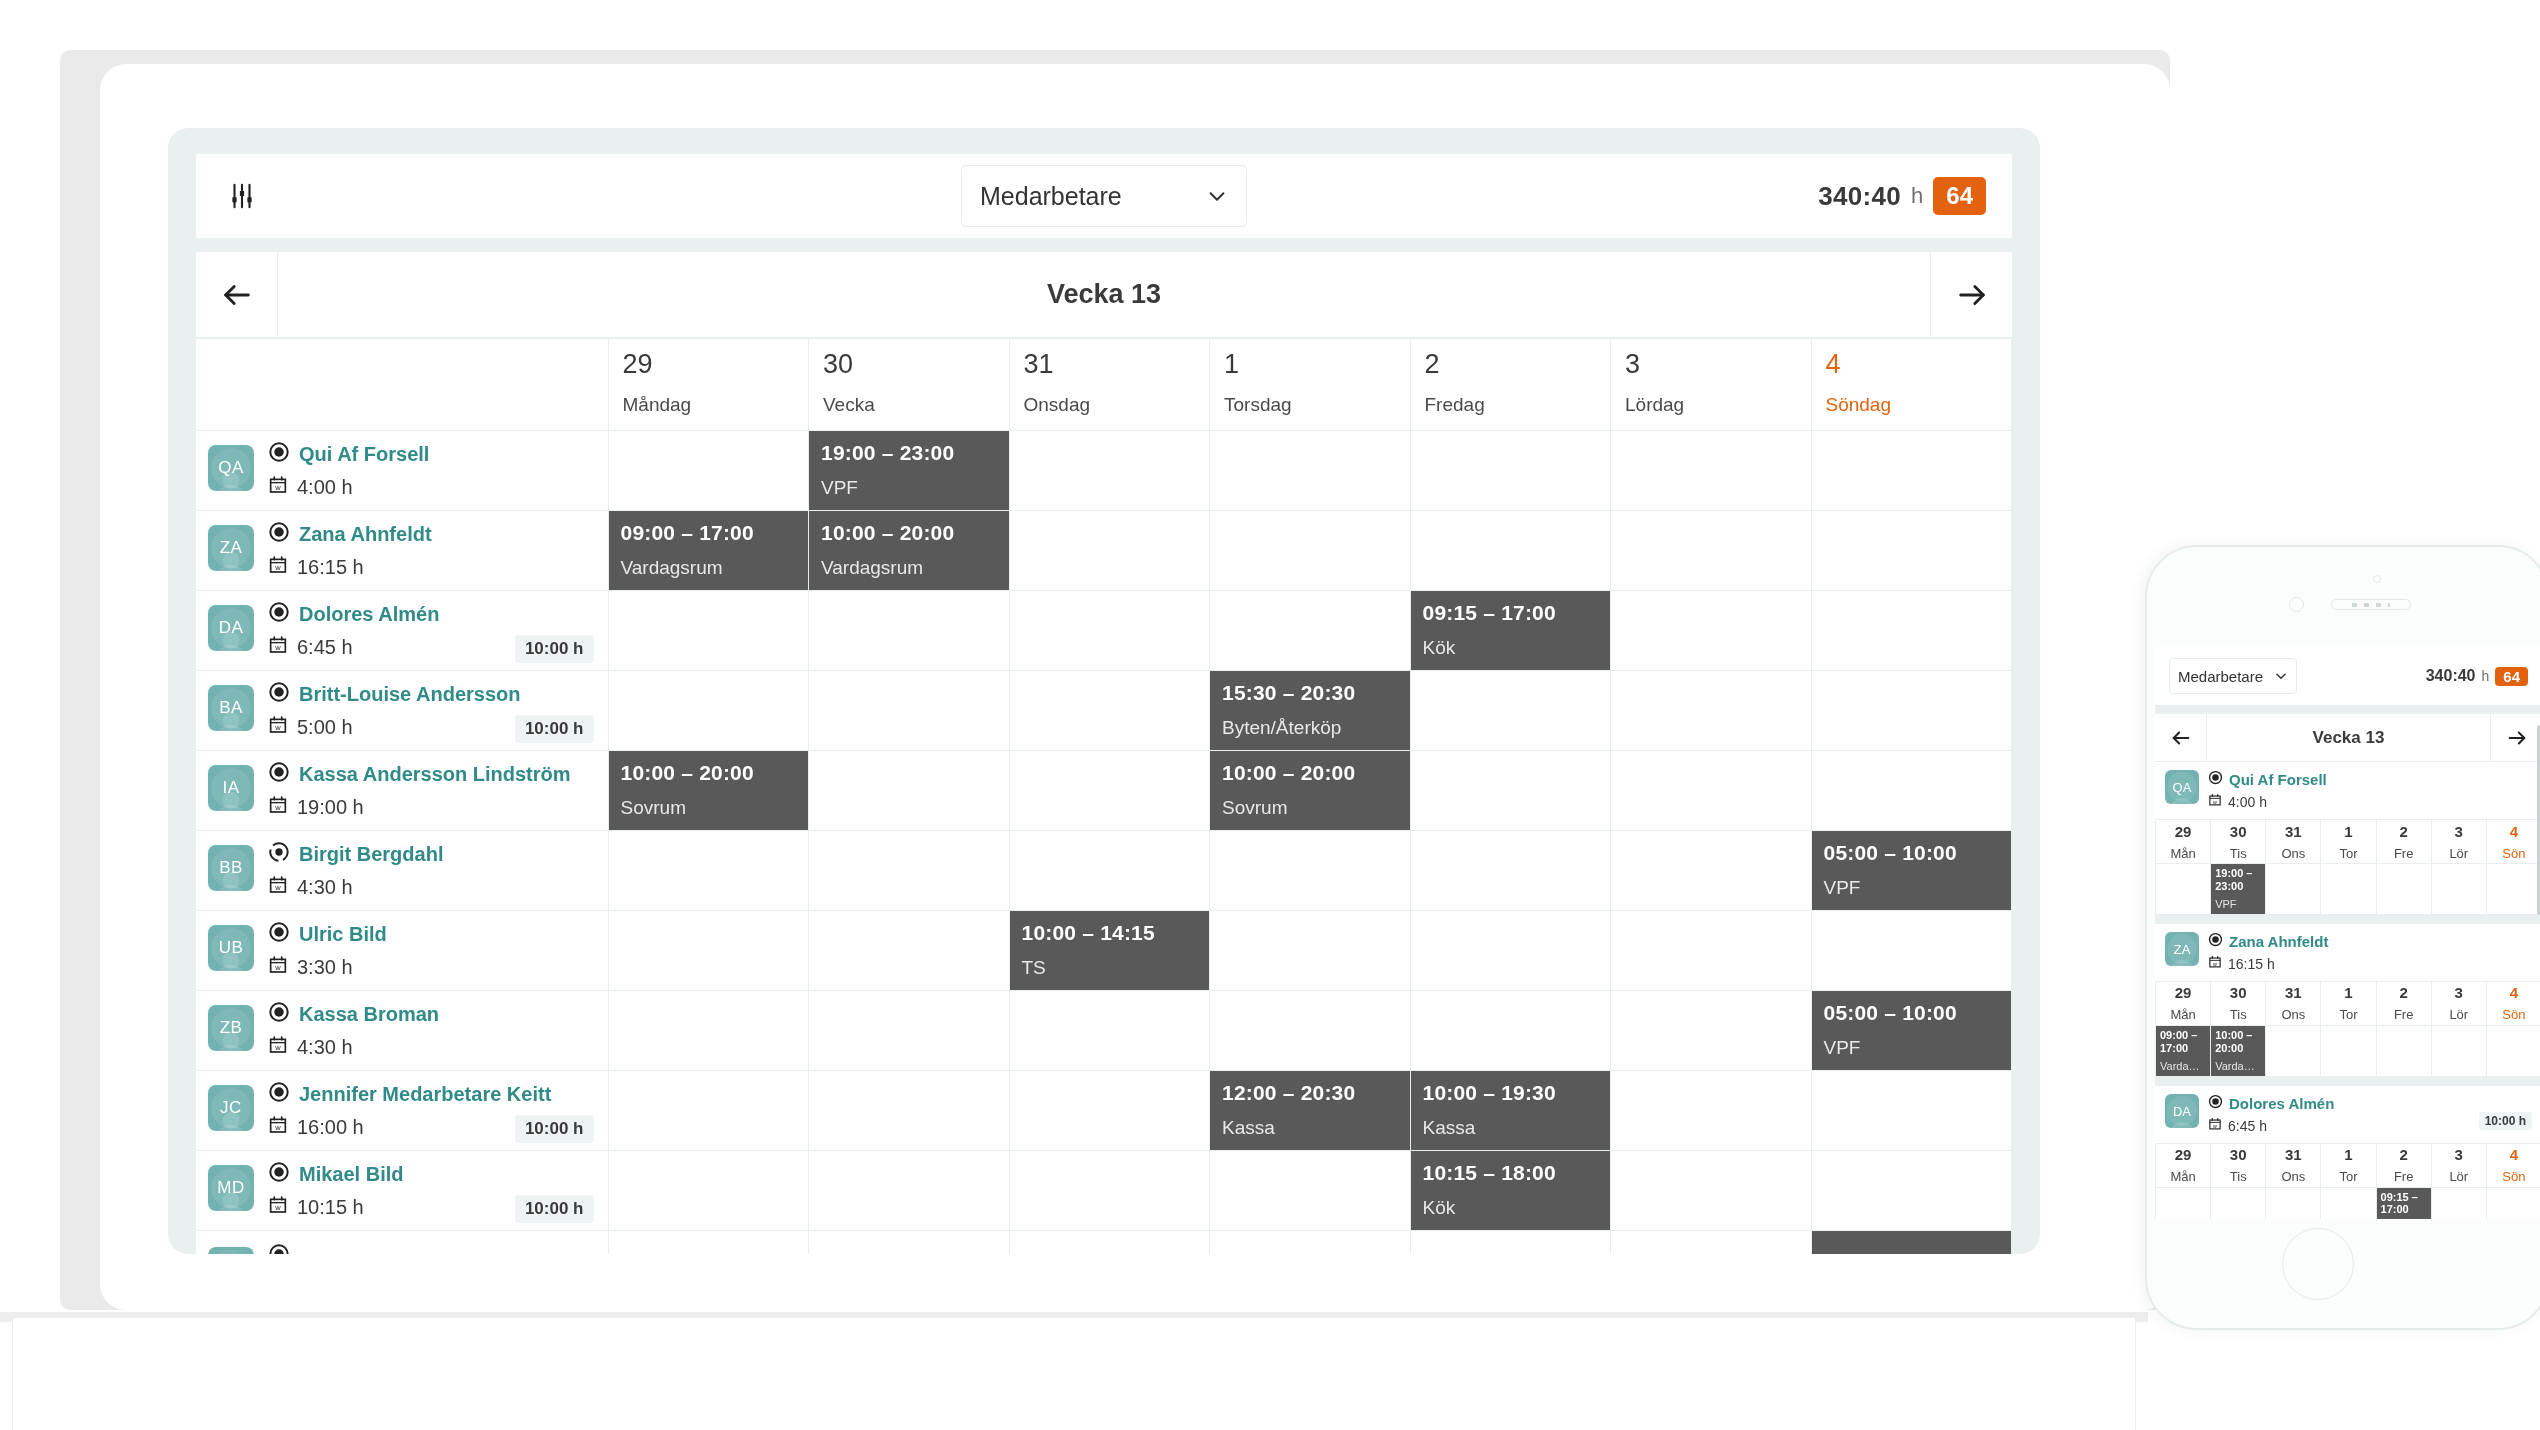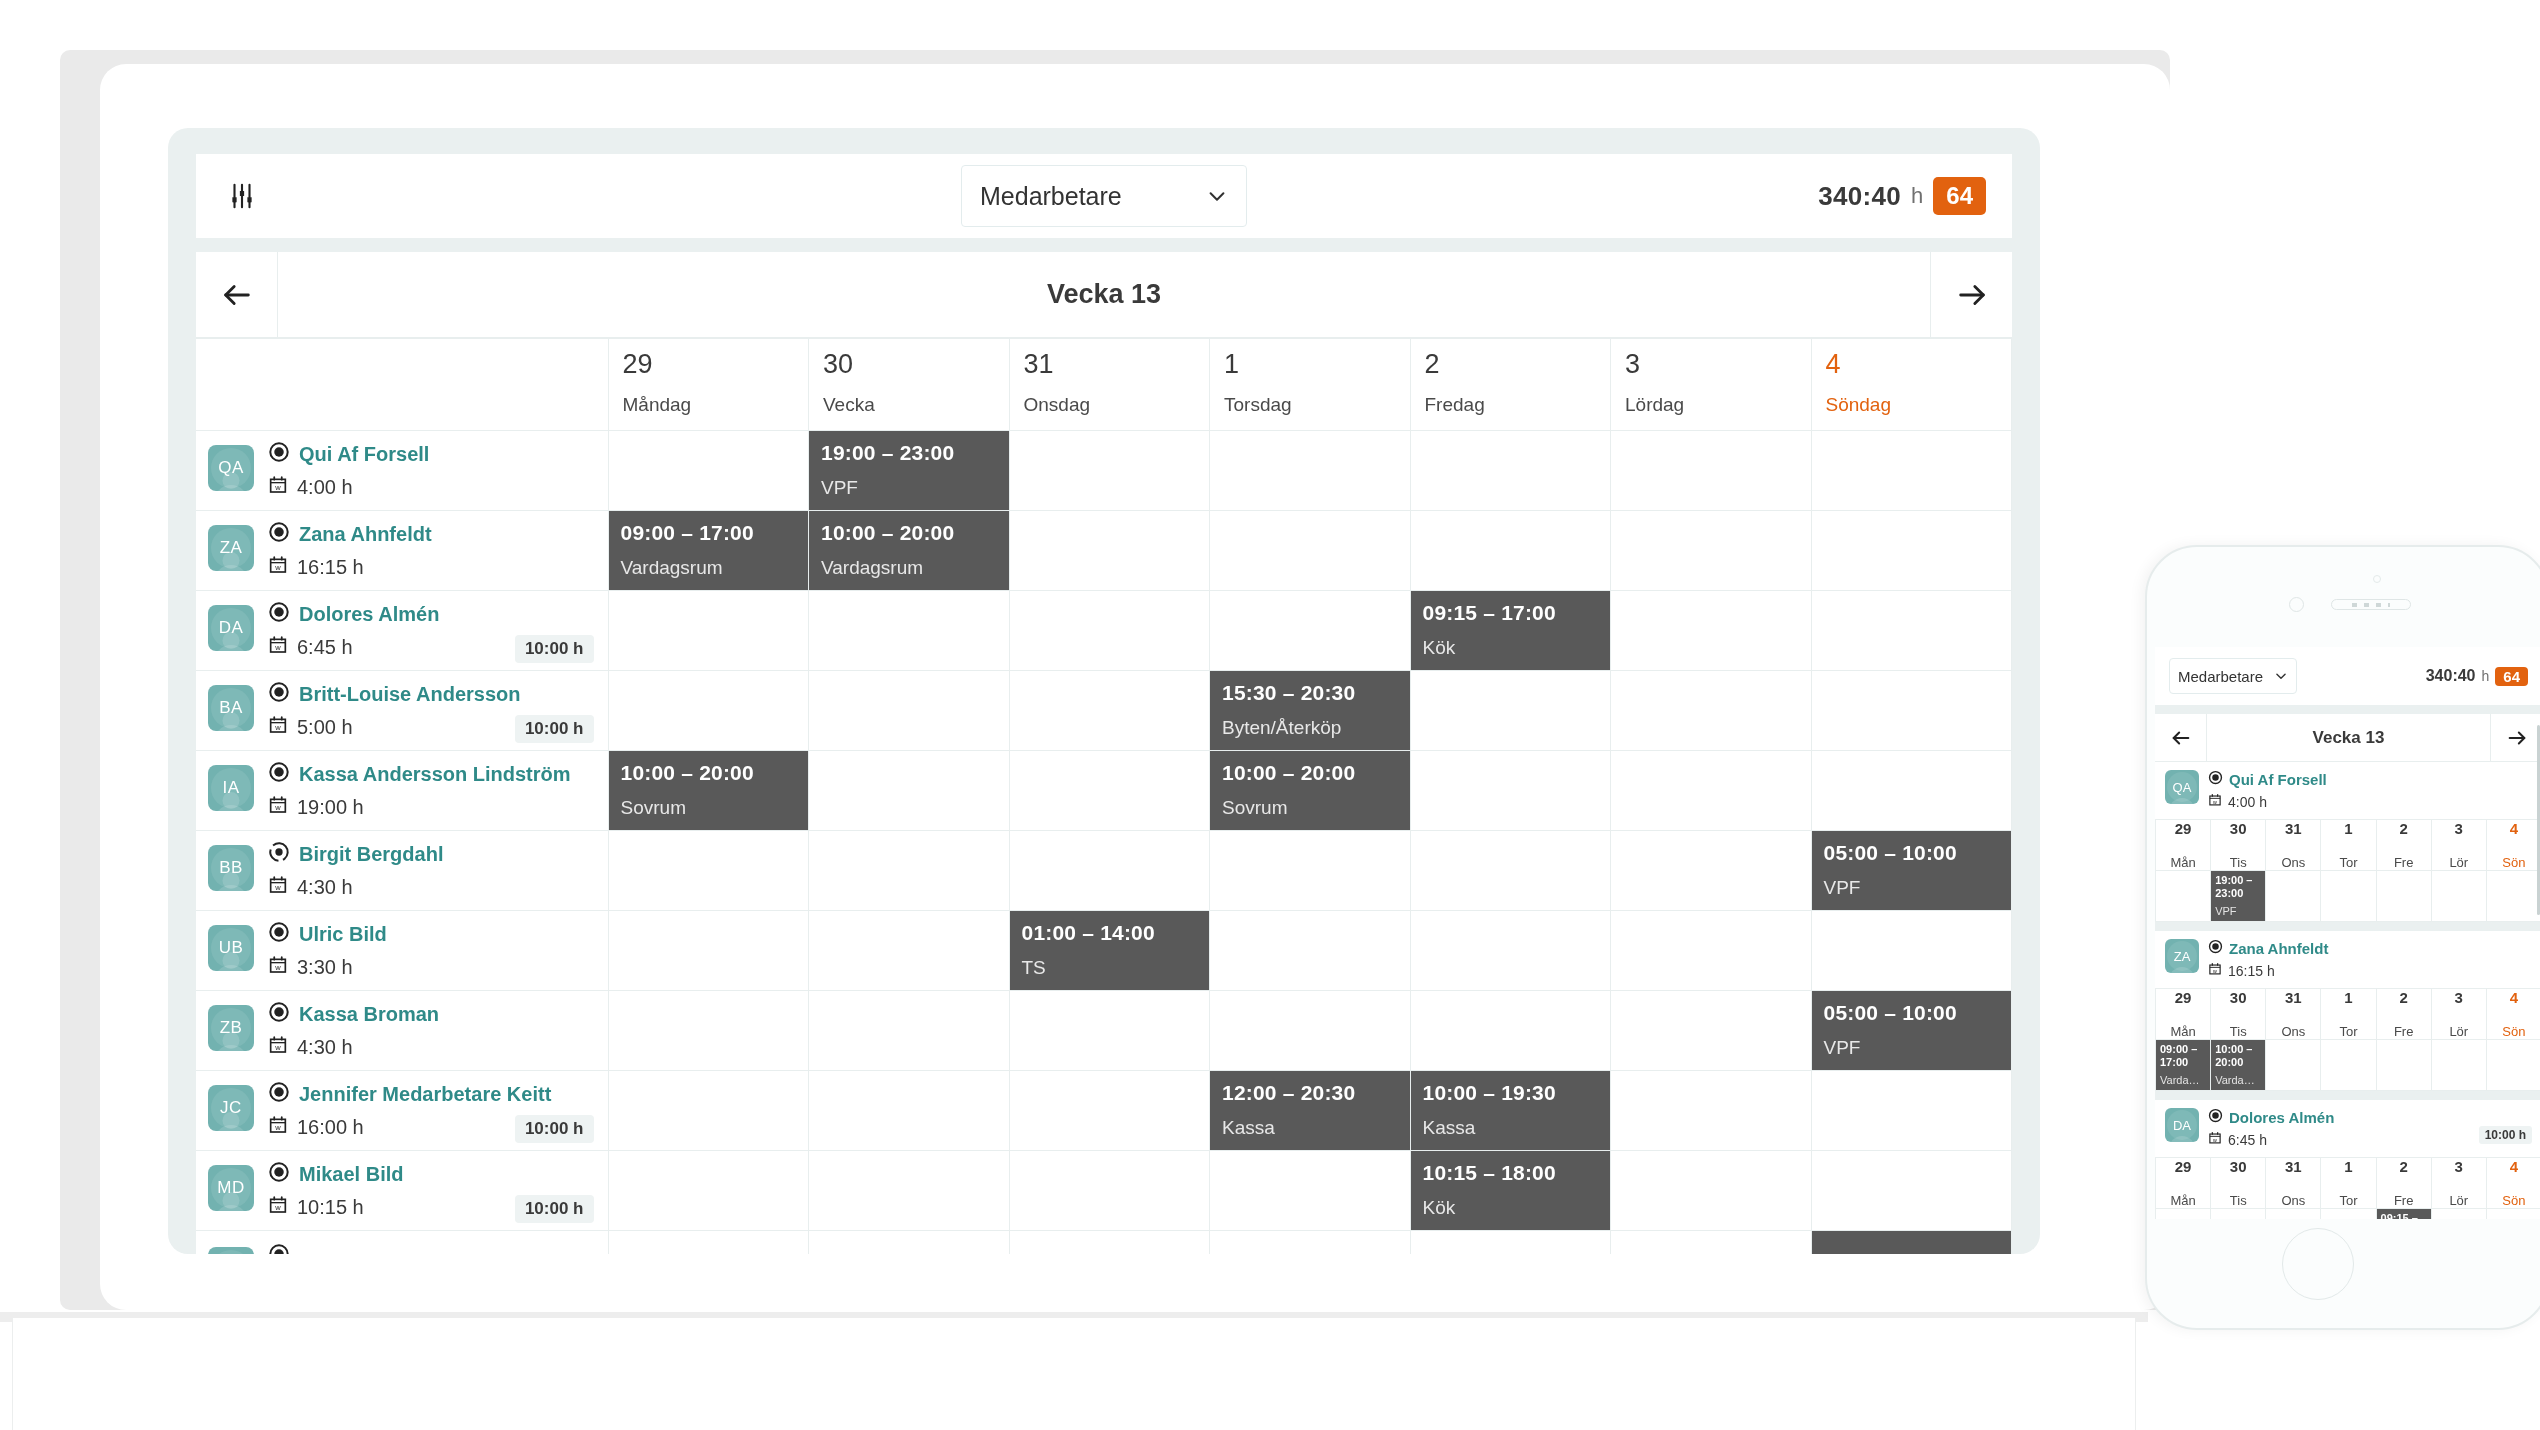--- a/index.html
+++ b/index.html
@@ -179,21 +179,21 @@
   .ph-emp-txt{ margin-left:9px; }
   .ph-emp-line{ display:flex; align-items:center; gap:6px; }
   .ph-emp-name{ font-size:15px; font-weight:bold; color:#2f8a88; }
   .ph-emp-hours{ font-size:14px; color:#3a3a3a; }
   .ph-pill{ position:absolute; right:10px; top:26px; background:#eef3f3; color:#3a3a3a;
     font-size:12px; font-weight:bold; padding:2px 6px; border-radius:3px; }
   .ph-grid{ width:100%; border-collapse:collapse; table-layout:fixed; }
   .ph-grid th, .ph-grid td{ border:1px solid #e8eeee; padding:0; }
   .ph-grid th{ height:44px; text-align:center; font-weight:normal; }
   .ph-grid th .n{ font-size:15px; font-weight:bold; color:#3a3a3a; }
-  .ph-grid th .d{ font-size:13px; color:#4a4a4a; margin-top:18px; }
+  .ph-grid th .d{ font-size:13px; color:#4a4a4a; margin-top:6px; }
   .ph-grid th .n.sun, .ph-grid th .d.sun{ color:#e2620f; }
   .ph-grid td{ height:46px; vertical-align:top; }
   .ph-shift{ background:#595959; color:#fff; height:100%; padding:3px 4px; line-height:1.15; }
   .ph-shift .t{ font-size:11px; font-weight:bold; }
   .ph-shift .l{ font-size:11px; color:#e4e4e4; margin-top:6px; }
   .ph-scroll{ position:absolute; right:2px; top:78px; width:3px; height:190px;
     background:#c9d2d2; border-radius:2px; }
 </style>
 </head>
 <body>
@@ -599,21 +599,21 @@
                           </svg></span>
            <span class="emp-hours">3:30 h</span>
          </div>
        </div>
      </div>
                 </td>
                 <td></td>
                 <td></td>
                 <td>
                   <div class="shift">
-        <div class="t">01:00 – 14:00</div>
+        <div class="t">10:00 – 14:15</div>
         <div class="l">TS</div>
                   </div>
                 </td>
                 <td></td>
                 <td></td>
                 <td></td>
                 <td></td>
               </tr>
               <tr>
                 <td class="namecell">

